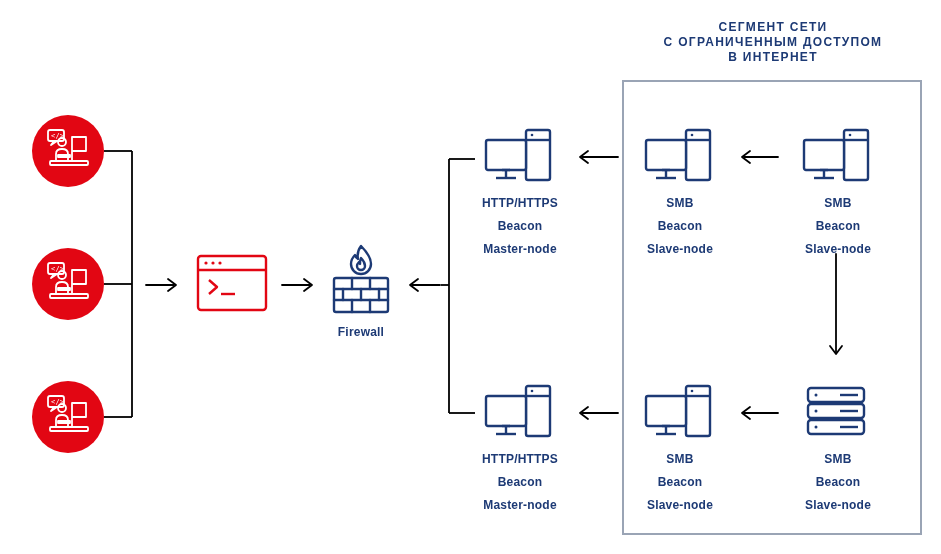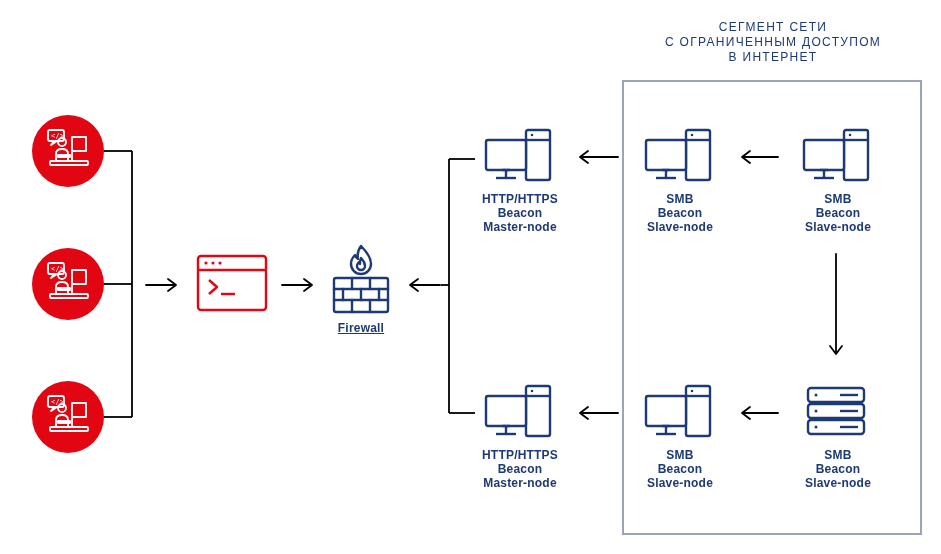--- a/index.html
+++ b/index.html
@@ -15,31 +15,31 @@
   .stage {
     position: relative;
     width: 941px;
     height: 554px;
   }
   .el {
     position: absolute;
   }
   .label {
     font-size: 12px;
-    line-height: 14px;
+    line-height: 23px;
     text-align: center;
     font-weight: 600;
     color: #1d3a75;
     white-space: pre-line;
   }
   .header {
     font-size: 12px;
     line-height: 15px;
     text-align: center;
-    font-weight: 400;
+    font-weight: 700;
     color: #1d3a75;
     letter-spacing: 1.3px;
     white-space: pre-line;
   }
   .seg-box {
     border: 2px solid #9aa4b5;
     box-sizing: border-box;
   }
 
   
@@ -175,21 +175,21 @@
         <line x1="33" y1="47" x2="33" y2="58"></line>
         <line x1="51" y1="47" x2="51" y2="58"></line>
         <line x1="24" y1="58" x2="24" y2="70"></line>
         <line x1="42" y1="58" x2="42" y2="70"></line>
 
         <path d="M33 4 c6 6 10 11 10 18 a10 10 0 0 1 -20 0 c0 -4 2 -7 4 -9 c1 3 3 4 3 4 c-1 -5 0 -9 3 -13z"></path>
         <path d="M33 16 c2 2 4 5 4 8 a4 4 0 0 1 -8 0 c0 -2 1 -3 2 -4 c0 1 1 2 1 2 c0 -2 0 -4 1 -6z"></path>
       </g>
     </svg>
   </div>
-  <div class="el label" style="left:322px; top:321px; width:78px;text-decoration:underline;">Firewall</div>
+  <div class="el label" style="left:322px; top:321px; width:78px;">Firewall</div>
 
   <div class="arrow" style="left:404px; top:277px;">
     <svg width="38" height="16" viewBox="0 0 38 16">
       <g fill="none" stroke="#000" stroke-width="1.8" stroke-linecap="round" stroke-linejoin="round">
         <path d="M36 8 H8"></path>
           <path d="M14 2 L6 8 L14 14"></path>
       </g>
     </svg>
   </div>
 

